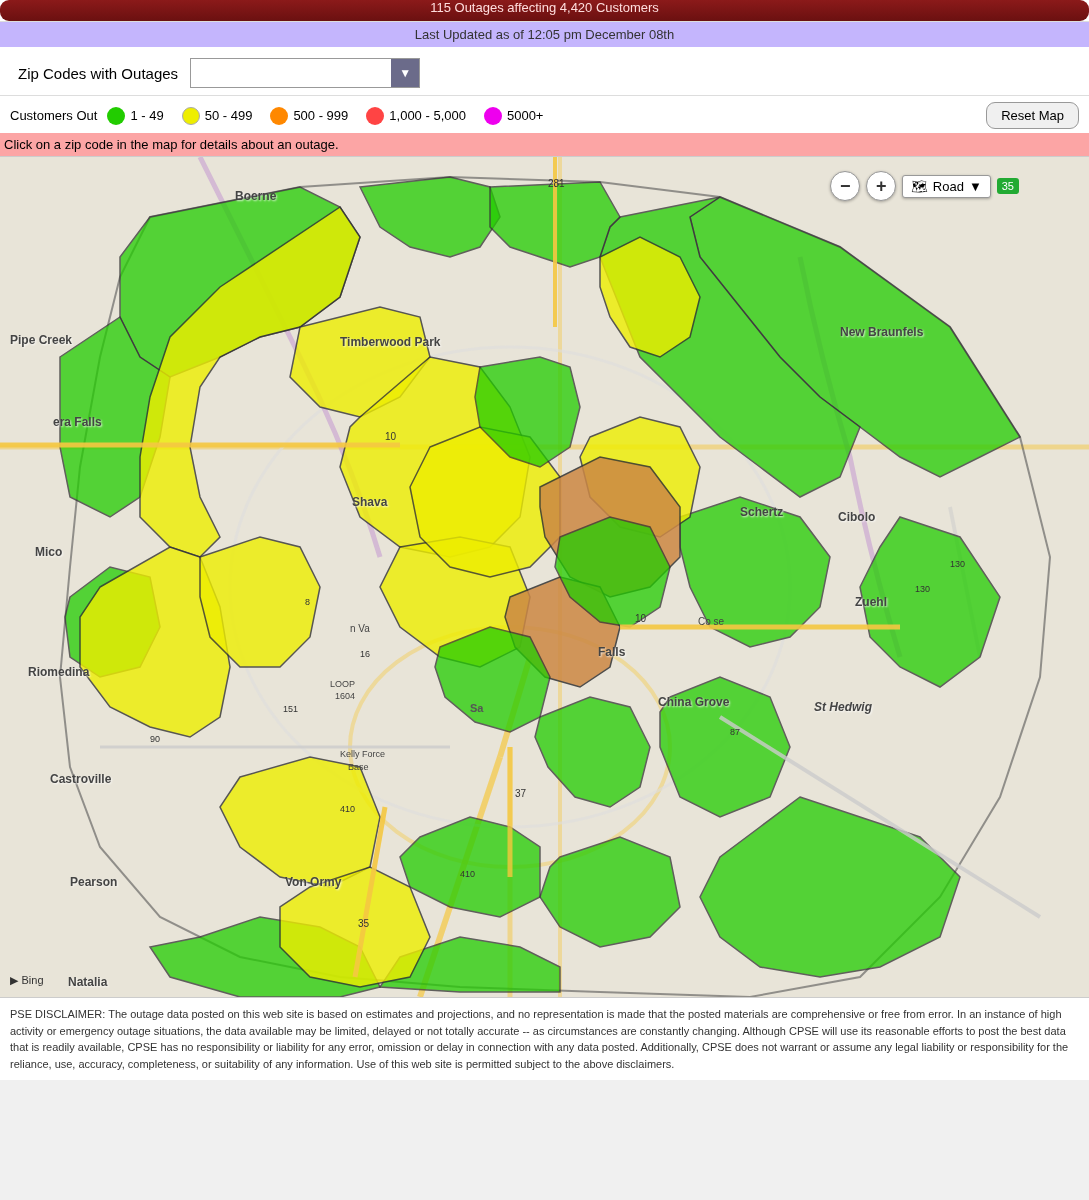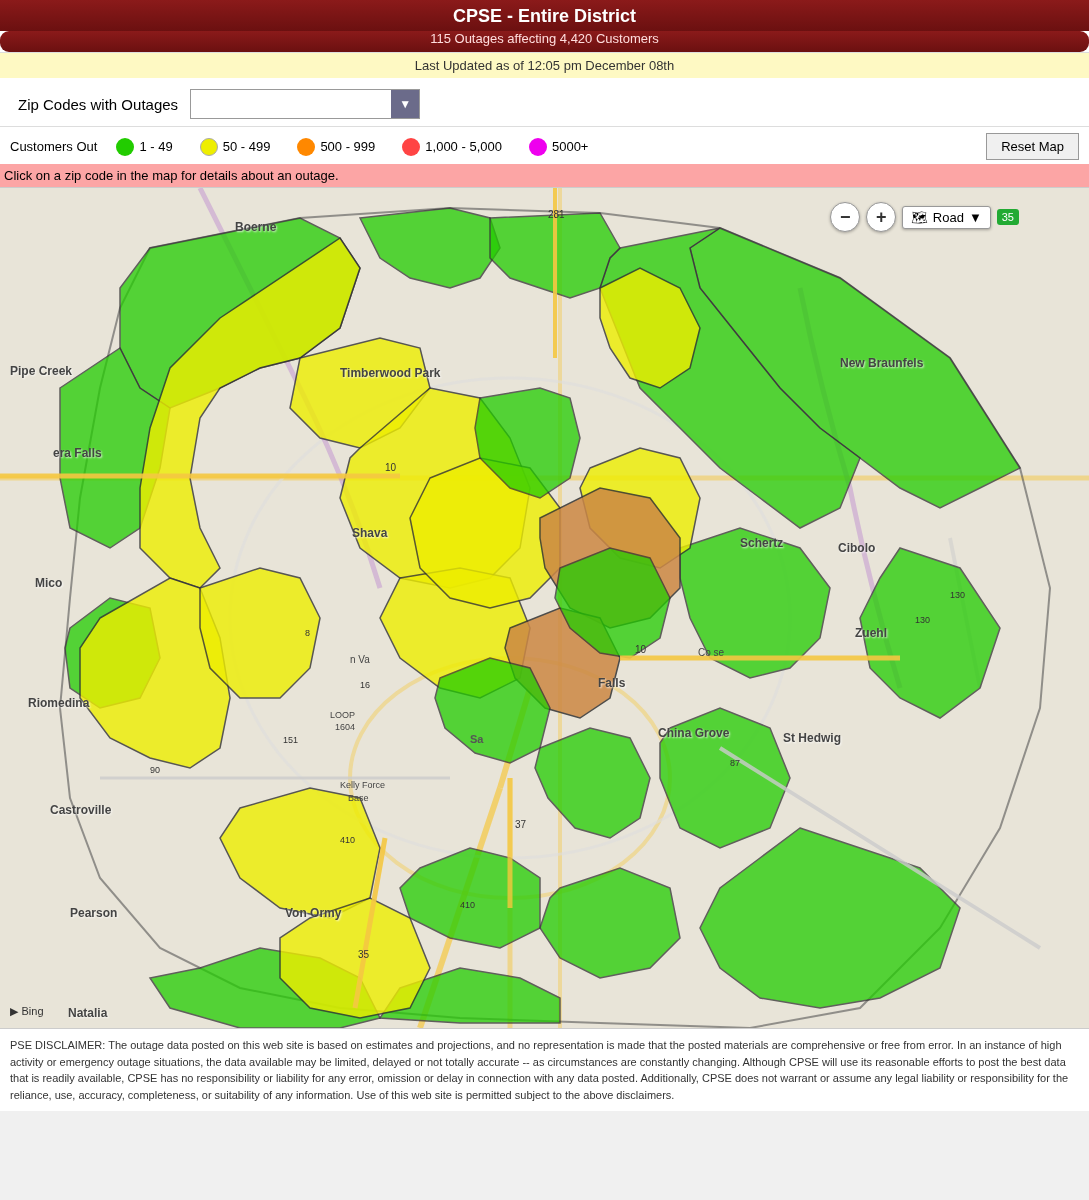--- a/index.html
+++ b/index.html
@@ -21,21 +21,21 @@
 
     #subtitle-bar {
       background: linear-gradient(to bottom, #8b1a1a, #6b1010);
       color: #ffdddd;
       font-size: 13px;
       padding-bottom: 6px;
       border-radius: 9px;
     }
 
     #update-bar {
-      background: #fef9c3;
+      background: #c4b5fd;
       color: #333;
       font-size: 13px;
       padding: 5px;
       border-top: 1px solid #ddd;
     }
 
     #zip-codes-label {
       font-size: 16px;
       font-weight: normal;
       margin-right: 10px;
@@ -70,21 +70,21 @@
       cursor: pointer;
       font-size: 12px;
       flex-shrink: 0;
     }
 
     #legend-row {
       display: flex;
       align-items: center;
       padding: 6px 10px 4px;
       background: #fff;
-      gap: 9px;
+      gap: 0;
       flex-wrap: nowrap;
     }
 
     #customers-out-label {
       font-size: 13px;
       margin-right: 10px;
       font-weight: normal;
     }
 
     .legend-item {
@@ -102,21 +102,21 @@
       flex-shrink: 0;
     }
 
     #reset-map-btn {
       margin-left: auto;
       border: 1px solid #999;
       background: #f0f0f0;
       padding: 5px 14px;
       font-size: 13px;
       cursor: pointer;
-      border-radius: 0;
+      border-radius: 9px;
     }
 
     #instruction-row {
       text-align: left;
       padding: 4px;
       font-size: 13px;
       background: #fca5a5;
       border-bottom: 1px solid #ccc;
     }
 
@@ -255,23 +255,20 @@
       font-size: 11px;
       color: #333;
       line-height: 1.5;
       border-top: 1px solid #ccc;
     }
   </style>
 </head>
 <body>
 
 <div id="header-section">
-  <div id="title-bar">
-    <span>CPSE - Entire District</span>
-  </div>
   <div id="subtitle-bar">
     <span>115 Outages affecting 4,420 Customers</span>
   </div>
   <div id="update-bar">
     <span>Last Updated as of 12:05 pm December 08th</span>
   </div>
 </div>
 
 <div style="background:#fff; display:flex; align-items:center; padding:7px 8px; border-bottom:1px solid #ddd;">
   <span id="zip-codes-label" style="font-size:15px; margin-right:12px;">Zip Codes with Outages</span>
@@ -464,21 +461,21 @@
   <div class="city-label" style="left:35px; top:388px;">Mico</div>
   <div class="city-label" style="left:28px; top:508px;">Riomedina</div>
   <div class="city-label" style="left:50px; top:615px;">Castroville</div>
   <div class="city-label" style="left:70px; top:718px;">Pearson</div>
   <div class="city-label" style="left:68px; top:818px;">Natalia</div>
 
   <div class="city-label" style="left:840px; top:168px;text-align:center;">New Braunfels</div>
   <div class="city-label" style="left:740px; top:348px;">Schertz</div>
   <div class="city-label" style="left:838px; top:353px;">Cibolo</div>
   <div class="city-label" style="left:855px; top:438px;">Zuehl</div>
-  <div class="city-label" style="left:783px; top:543px;">St Hedwig</div>
+  <div class="city-label" style="left:814px; top:543px;font-style:italic;">St Hedwig</div>
   <div class="city-label" style="left:658px; top:538px;">China Grove</div>
   <div class="city-label" style="left:285px; top:718px;">Von Ormy</div>
   <div class="city-label" style="left:655px; top:838px;">Graytown</div>
 
   <div class="city-label" style="left:340px; top:178px;">Timberwood Park</div>
   <div class="city-label" style="left:352px; top:338px;">Shava</div>
   <div class="city-label" style="left:598px; top:488px;">Falls</div>
 
   <div id="map-controls">
     <div class="map-btn">−</div>

